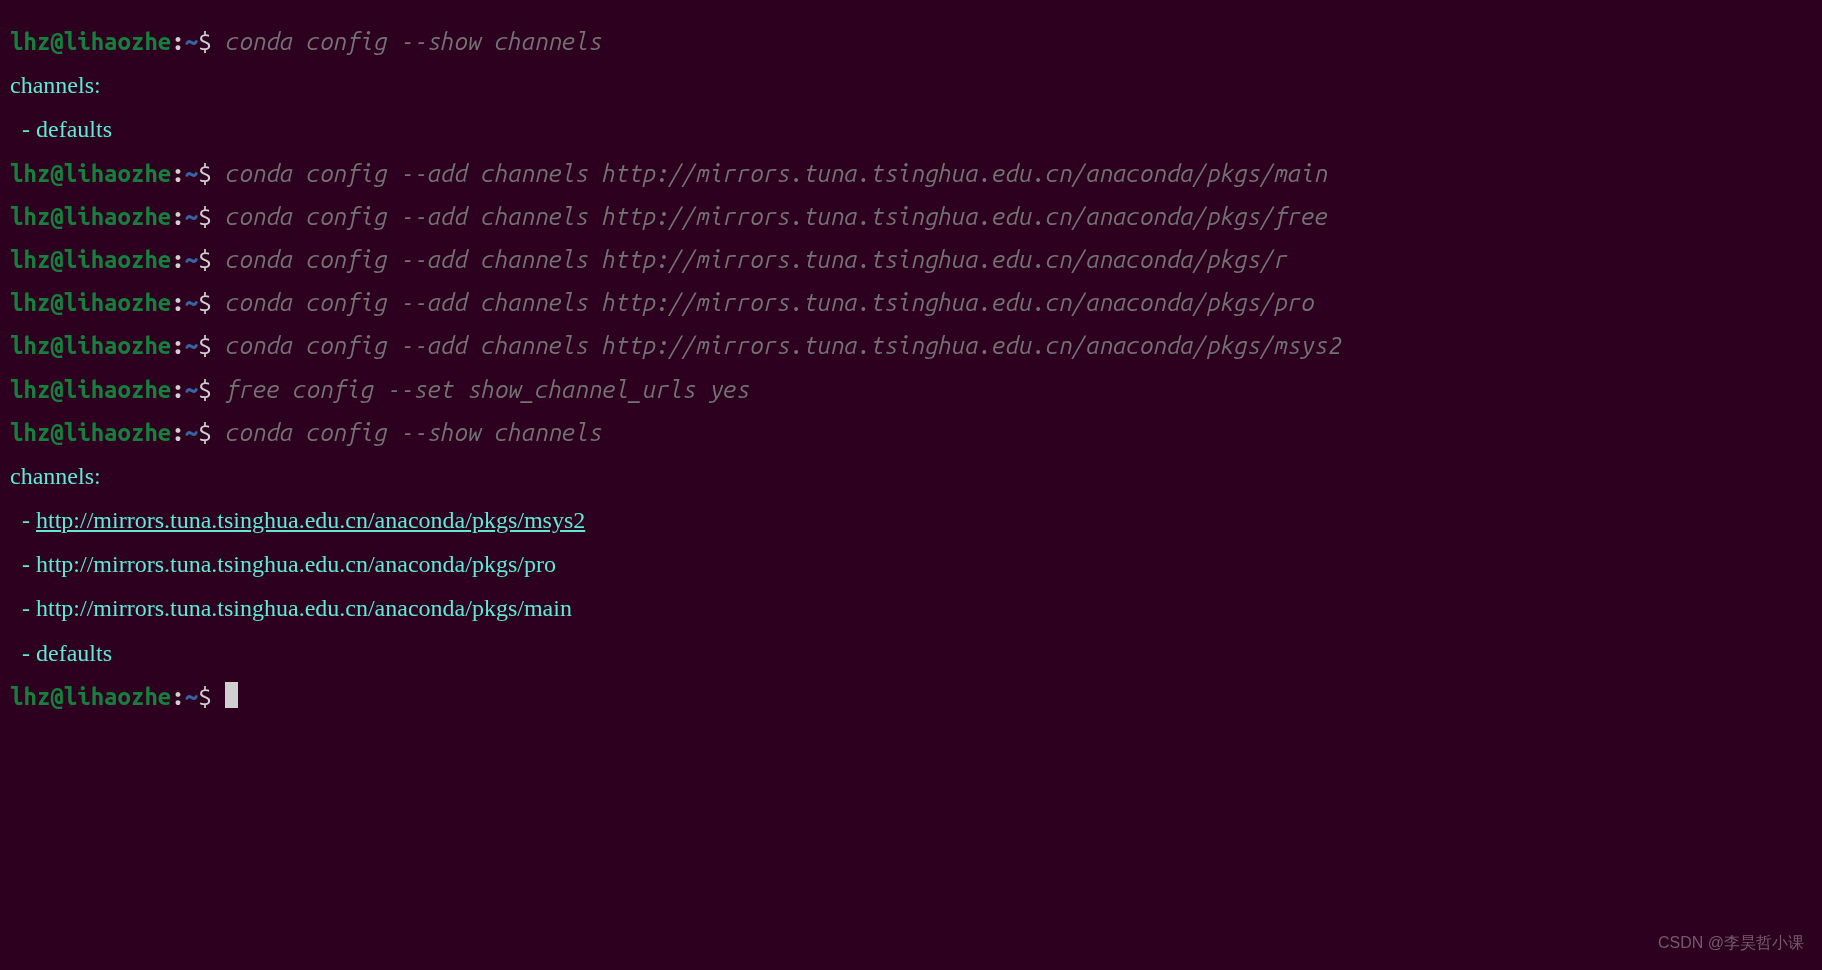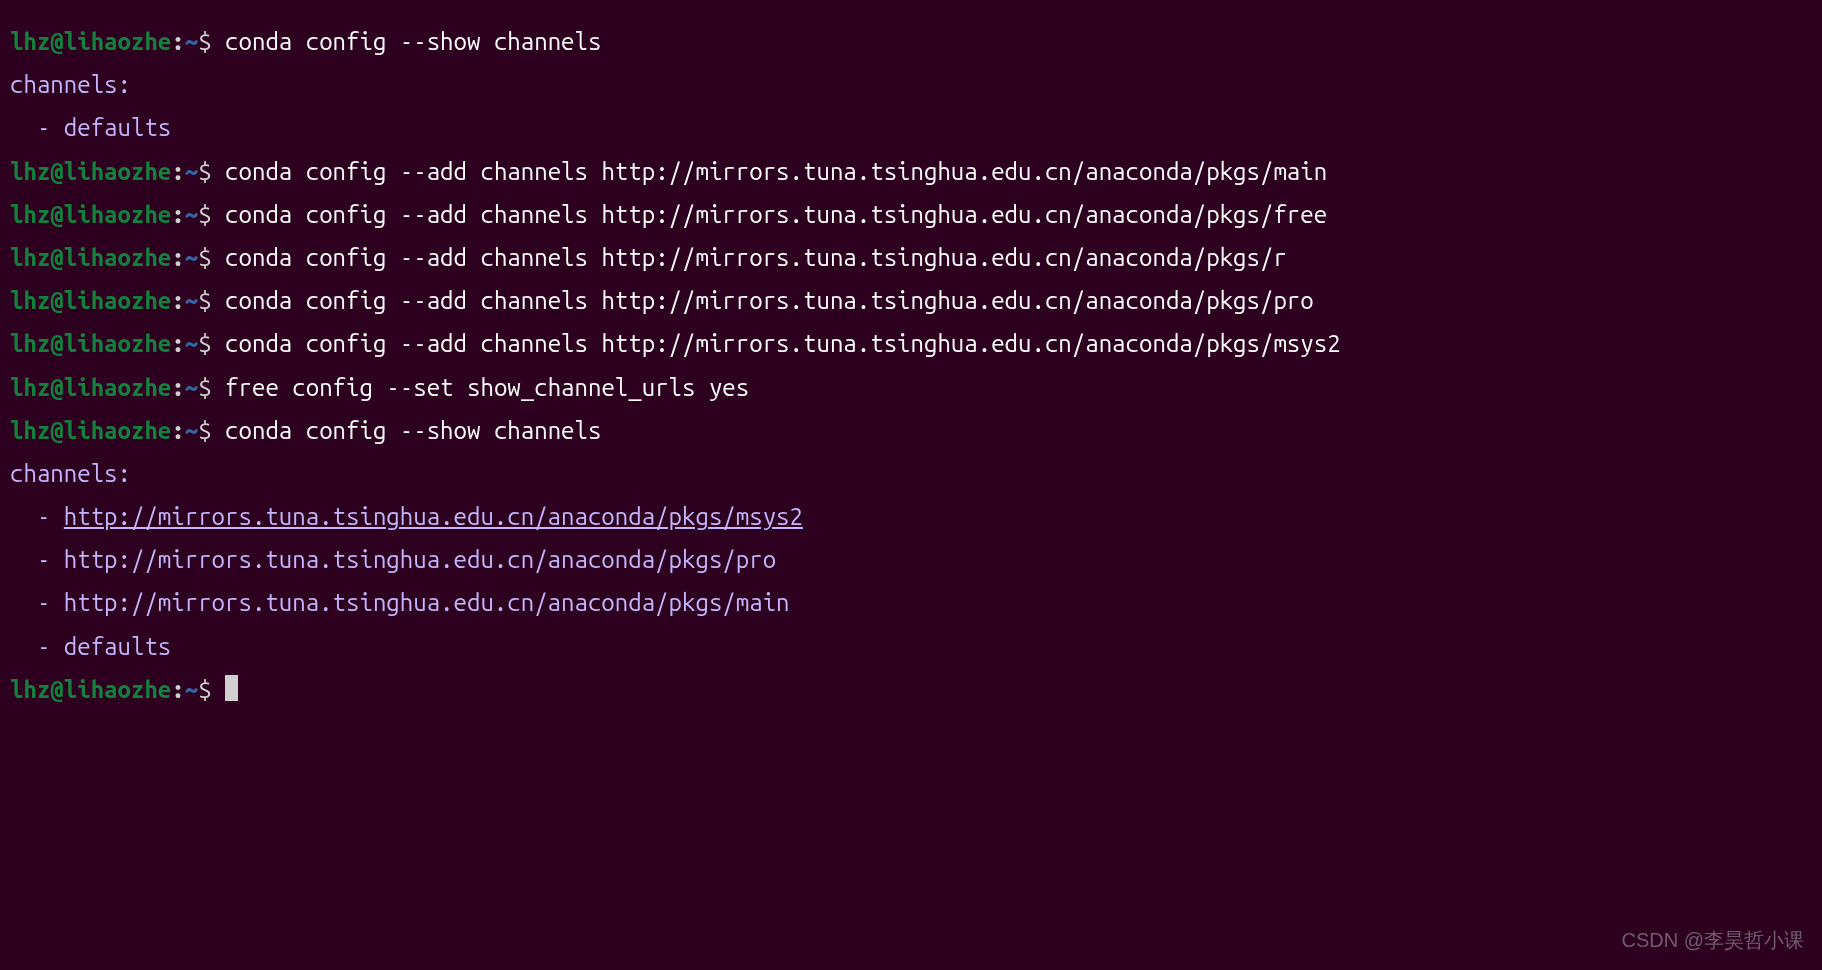--- a/index.html
+++ b/index.html
@@ -33,41 +33,43 @@
       font-weight: bold;
     }
     .path {
       color: #3465a4;
       font-weight: bold;
     }
     .dollar {
       color: #d0d0d0;
     }
     .cmd {
-      color: #ffffff;
+      color: #737373;
+      font-style: italic;
     }
     .output {
-      color: #c4b5fd;
+      color: #5eead4;
+      font-family: Liberation Serif, serif;
     }
     .underlined {
       text-decoration: underline;
     }
     .cursor {
       display: inline-block;
       width: 13px;
       height: 26px;
       background-color: #d0d0d0;
       vertical-align: text-bottom;
       margin-bottom: 2px;
     }
     .watermark {
       position: absolute;
       bottom: 12px;
       right: 18px;
-      font-size: 20px;
+      font-size: 16px;
       color: rgba(200, 200, 200, 0.45);
       font-family: sans-serif;
     }
   </style>
 </head>
 <body>
 
 <div id="terminal">
     <div class="line"><span class="user">lhz@lihaozhe</span><span class="colon">:</span><span class="path">~</span><span class="dollar">$ </span><span class="cmd">conda config --show channels</span></div>
     <div class="line"><span class="output">channels:</span></div>

